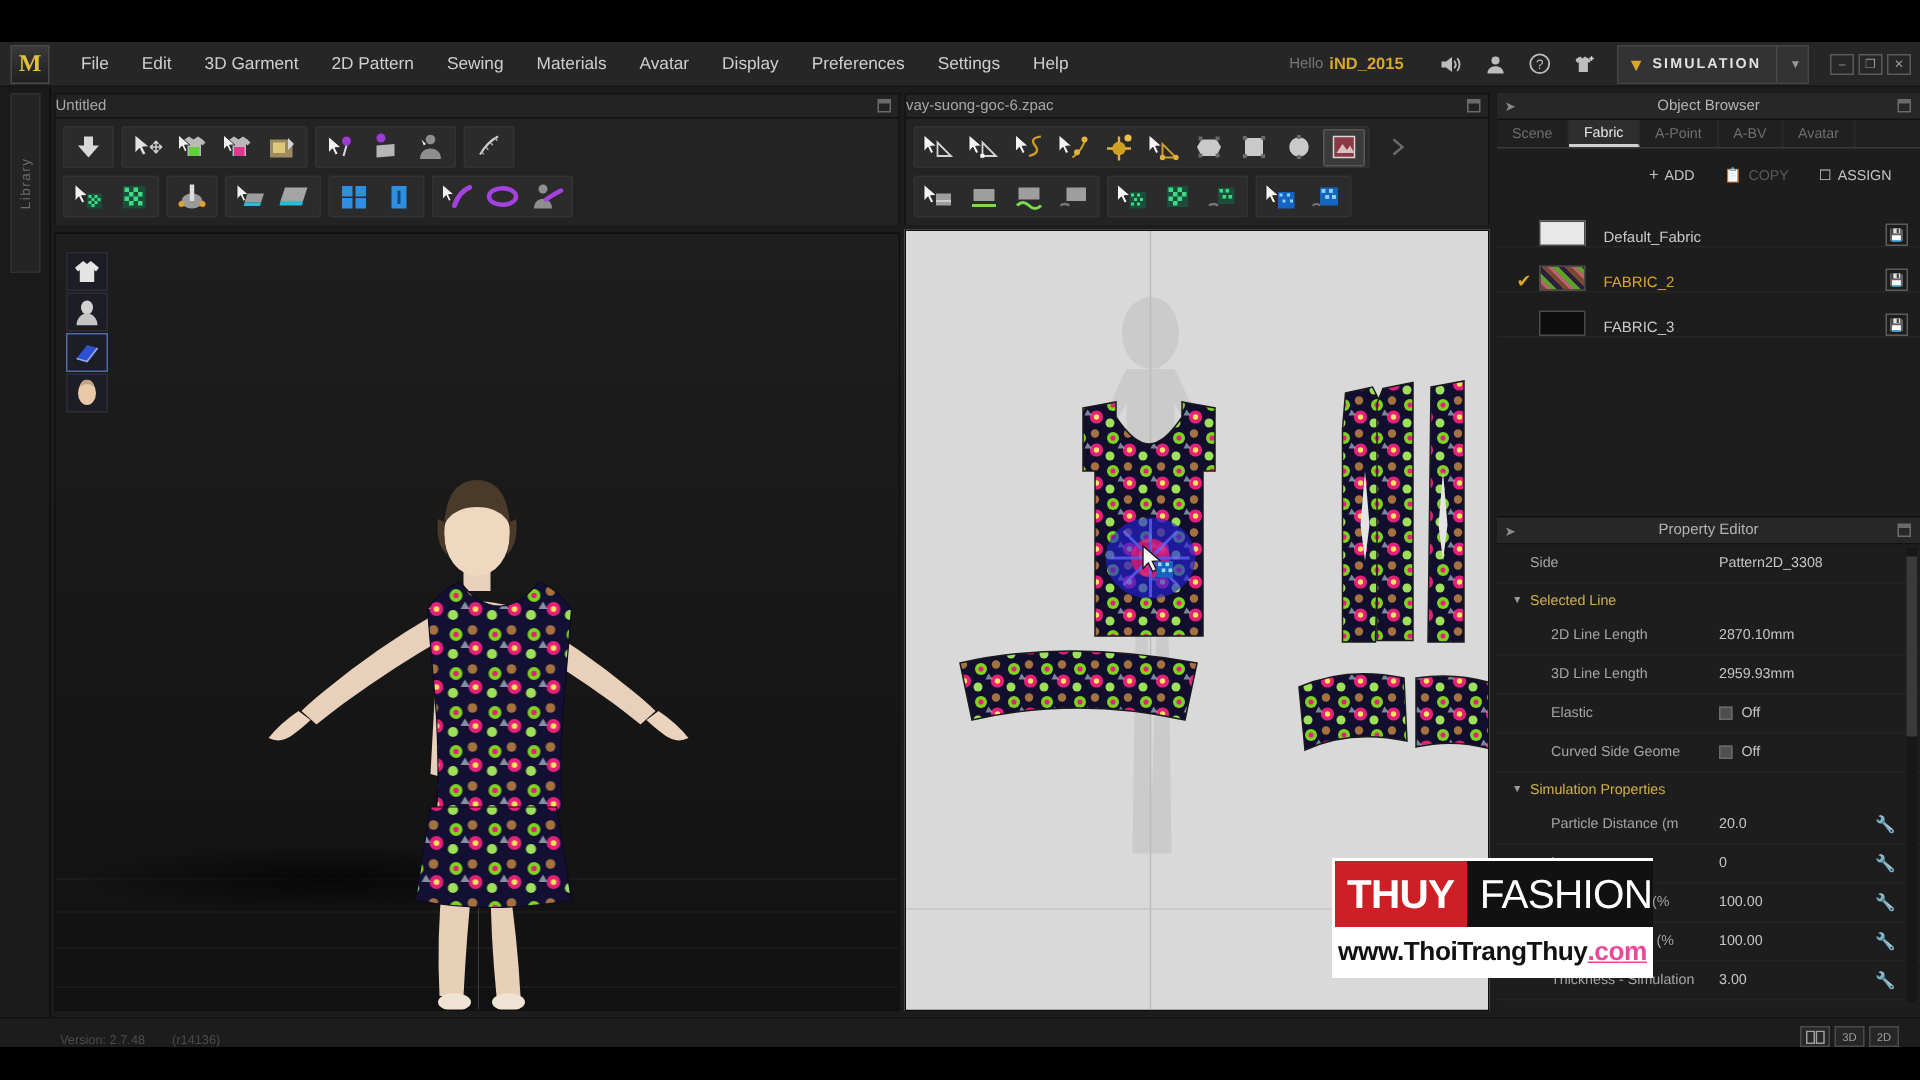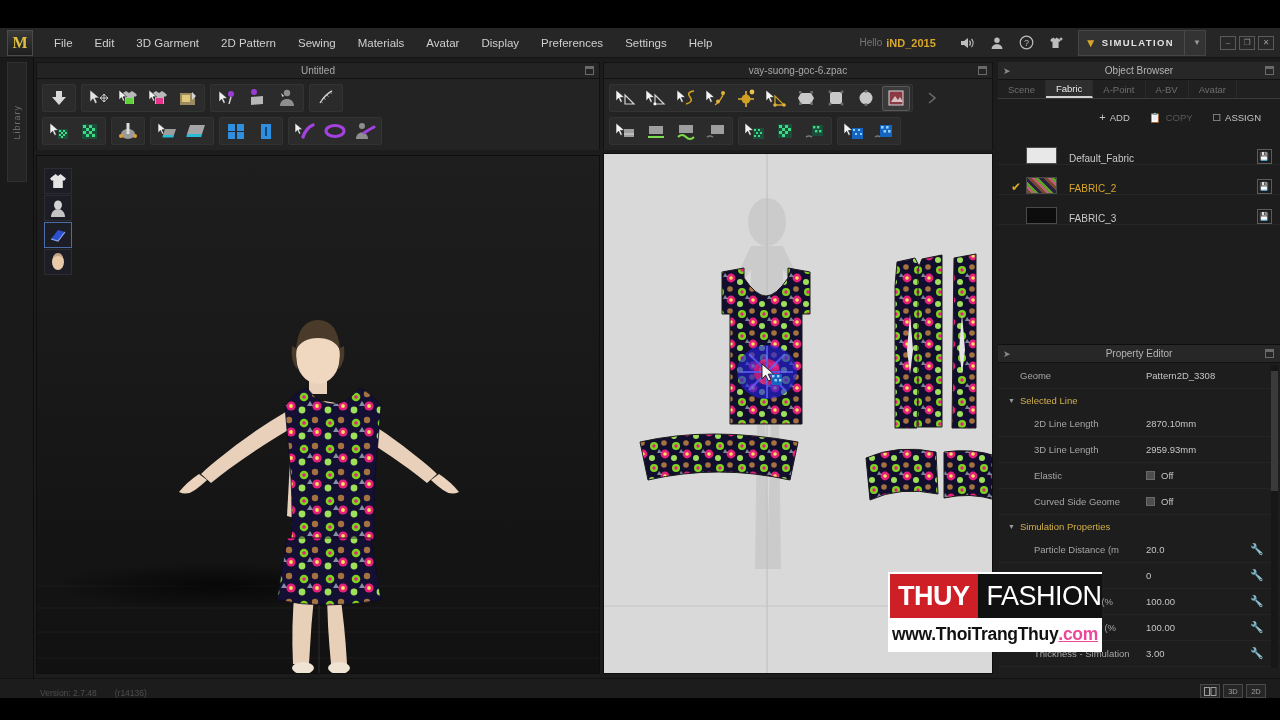--- a/index.html
+++ b/index.html
@@ -85,21 +85,21 @@
     display: flex; align-items: center; justify-content: center;
   }
   .library-tab span {
     writing-mode: vertical-rl; transform: rotate(180deg);
     font-size: 9px; color: #6d6d6d; letter-spacing: 1px;
   }
 
   
   .panel-title {
     height: 17px; background: #232323; border: 1px solid #121212;
-    display: flex; align-items: center; justify-content: center;
+    display: flex; align-items: center; justify-content: flex-start;
     font-size: 10px; color: #a8a8a8; position: relative;
   }
   .panel-title .pop {
     position: absolute; right: 5px; top: 3px;
     width: 9px; height: 9px; border: 1px solid #6a6a6a; border-top-width: 3px;
   }
 
   
   .panel-3d {
     position: absolute; top: 62px; left: 36px; width: 564px; height: 612px;
@@ -930,21 +930,21 @@
 
     <div class="prop-dock">
       <div class="dock-header">
         <span class="pin">➤</span>
         <span>Property Editor</span>
         <span class="pop"></span>
       </div>
 
       <div class="prop-body">
         <div class="prop-row">
-          <span class="prop-label">Geome</span>
+          <span class="prop-label">Side</span>
           <span class="prop-value">Pattern2D_3308</span>
         </div>
 
         <div class="prop-group">
           <span class="tri">▼</span>
           <span>Selected Line</span>
         </div>
 
         <div class="prop-row">
           <span class="prop-label indent">2D Line Length</span>

